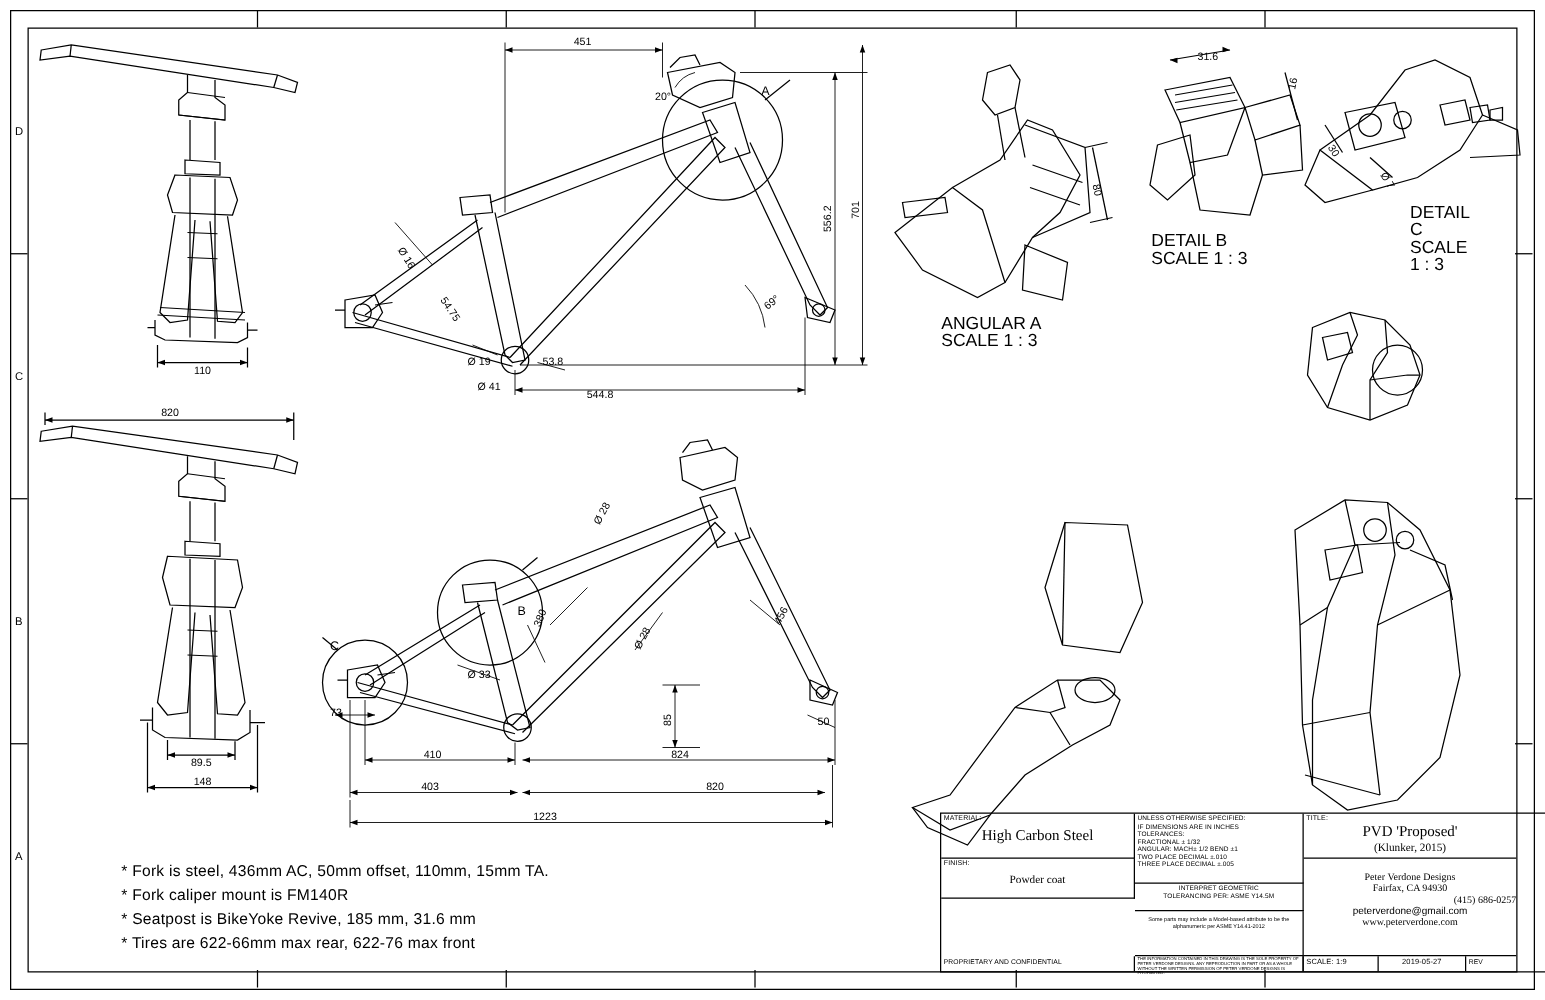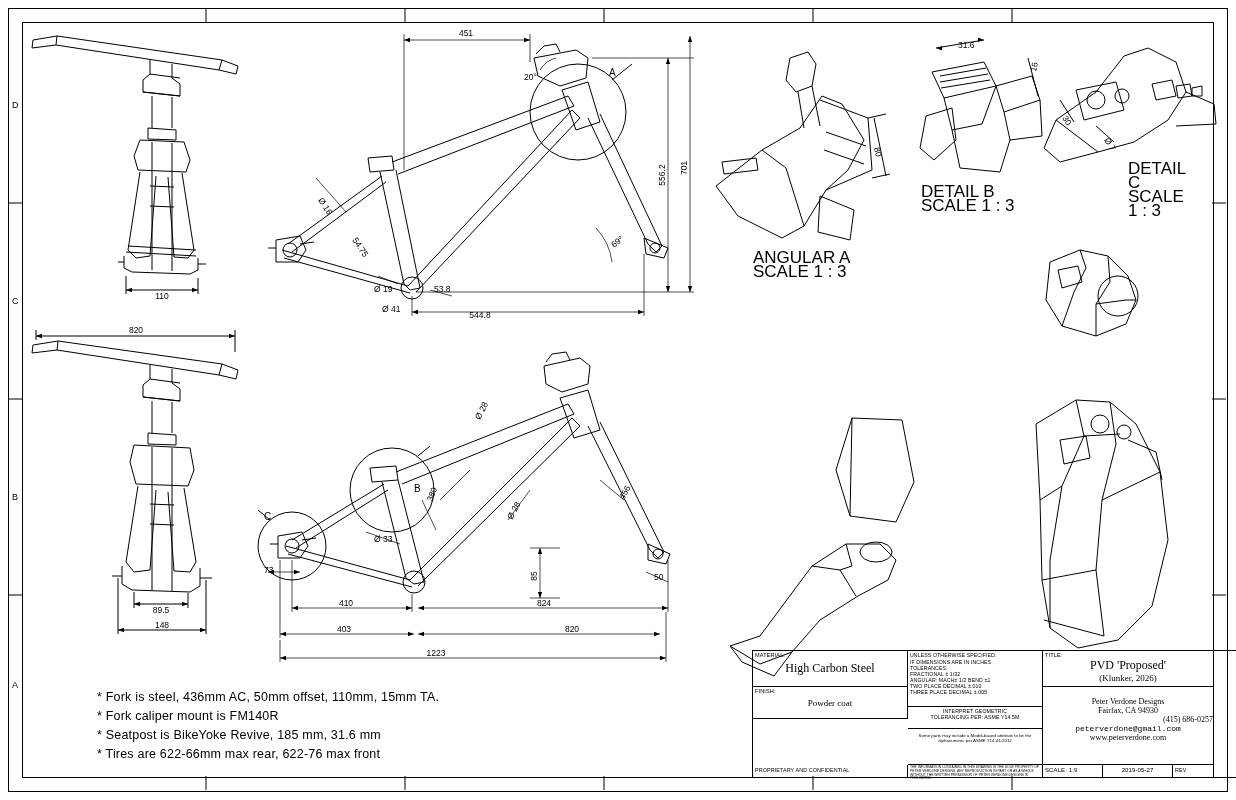--- a/index.html
+++ b/index.html
@@ -13,21 +13,21 @@
   .notes{position:absolute;left:97px;top:688px;font-size:12.5px;line-height:19px;letter-spacing:.2px;}
   .notes div{white-space:pre;}
   
   .tb{position:absolute;left:752px;top:650px;width:460px;height:126px;border:1px solid #000;font-size:7px;padding-left:44px;}
   .tb .cell{position:absolute;box-sizing:border-box;border-right:1px solid #000;border-bottom:1px solid #000;}
   .tb .hdr{font-size:5.6px;letter-spacing:.1px;padding:1px 2px;}
   .tb .big{font-size:12px;font-family:"Liberation Serif",serif;}
   .tb .mid{font-size:9px;font-family:"Liberation Serif",serif;}
   .center{text-align:center;}
   .tiny{font-size:4.4px;line-height:5.2px;}
-  .detailLbl{position:absolute;font-size:17px;line-height:14px;font-family:"Liberation Sans",sans-serif;}
+  .detailLbl{position:absolute;font-size:14px;line-height:14px;font-family:"Liberation Sans",sans-serif;}
   .zonelbl{position:absolute;font-size:9px;color:#000;}
 </style>
 </head>
 <body>
 
 <div id="sheet">
 
   <div class="frameOuter"></div>
   <div class="frameInner"></div>
 
@@ -433,27 +433,27 @@
     <div class="cell" style="left:155px;top:78px;width:135px;height:36px;">
       <div class="tiny center" style="padding:4px 6px;">Some parts may include a Model-based attribute to be the alphanumeric per ASME Y14.41-2012</div>
     </div>
     <div class="cell" style="left:155px;top:114px;width:135px;height:12px;border-bottom:none;"></div>
 
     <div class="cell" style="left:155px;top:114px;width:0;height:0;border:none;"></div>
 
     <div class="cell" style="left:290px;top:0;width:170px;height:36px;border-right:none;">
       <div class="hdr">TITLE:</div>
       <div class="big center" style="margin-top:-1px;">PVD 'Proposed'</div>
-      <div class="mid center">(Klunker, 2026)</div>
+      <div class="mid center">(Klunker, 2015)</div>
     </div>
     <div class="cell" style="left:290px;top:36px;width:170px;height:78px;border-right:none;">
       <div class="center" style="font-size:8px;font-family:'Liberation Serif',serif;margin-top:10px;">Peter Verdone Designs</div>
       <div class="center" style="font-size:8px;font-family:'Liberation Serif',serif;">Fairfax, CA 94930</div>
       <div class="center" style="font-size:8px;font-family:'Liberation Serif',serif;text-align:right;">(415) 686-0257</div>
-      <div class="center" style="font-size:8px;font-family:Liberation Mono, monospace;">peterverdone@gmail.com</div>
+      <div class="center" style="font-size:8px;font-family:Liberation Sans, sans-serif;">peterverdone@gmail.com</div>
       <div class="center" style="font-size:8px;font-family:'Liberation Serif',serif;">www.peterverdone.com</div>
     </div>
     <div class="cell" style="left:290px;top:114px;width:60px;height:12px;border-bottom:none;">
       <div class="hdr" style="font-size:6px;padding-top:2px;">SCALE: 1:9</div>
     </div>
     <div class="cell" style="left:350px;top:114px;width:70px;height:12px;border-bottom:none;">
       <div class="hdr center" style="font-size:6px;padding-top:2px;">2019-05-27</div>
     </div>
     <div class="cell" style="left:420px;top:114px;width:40px;height:12px;border-bottom:none;border-right:none;">
       <div class="hdr" style="font-size:5.4px;padding-top:2px;">REV</div>

